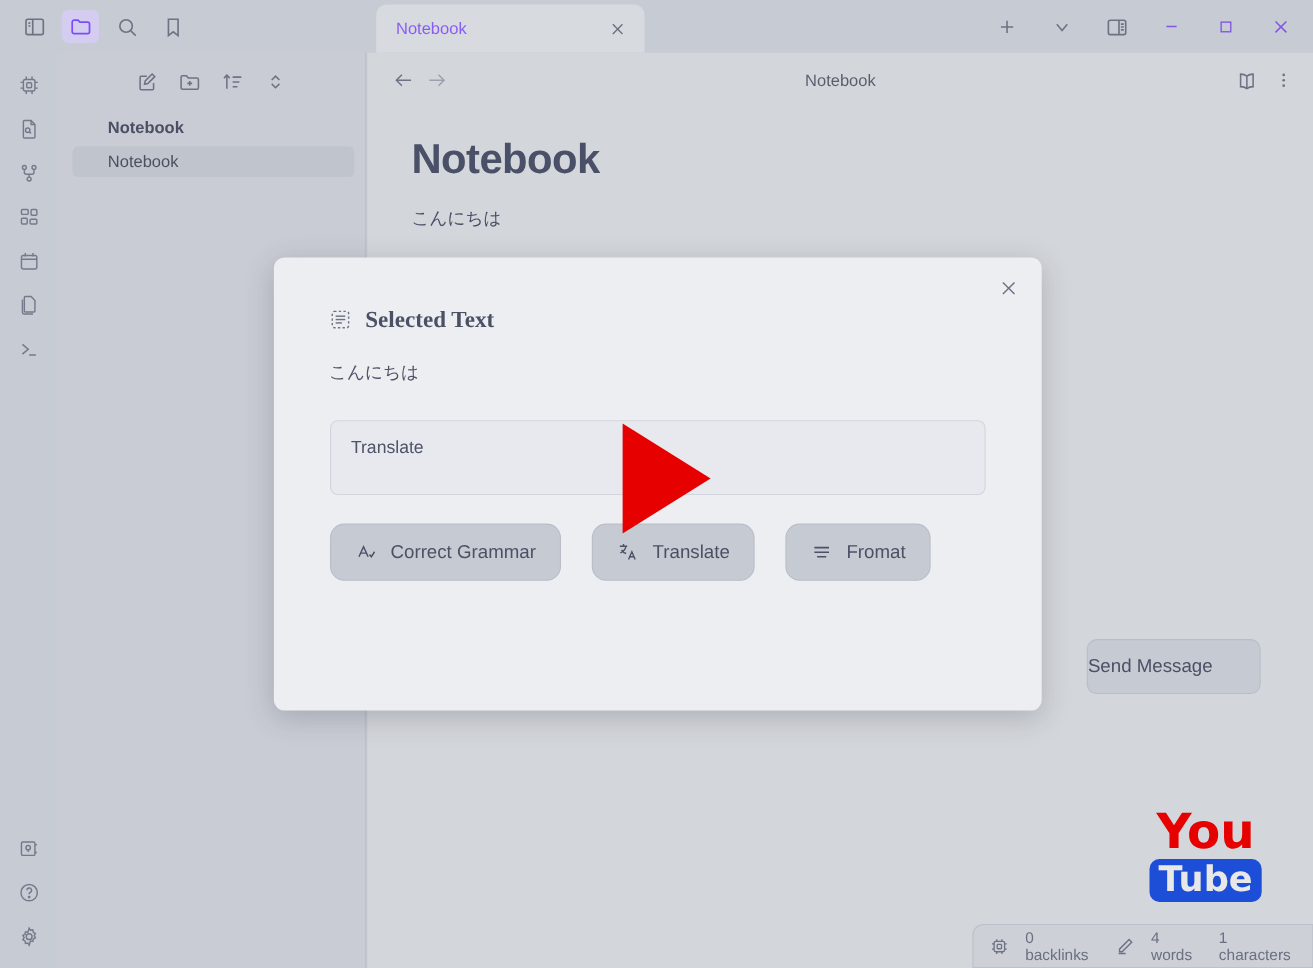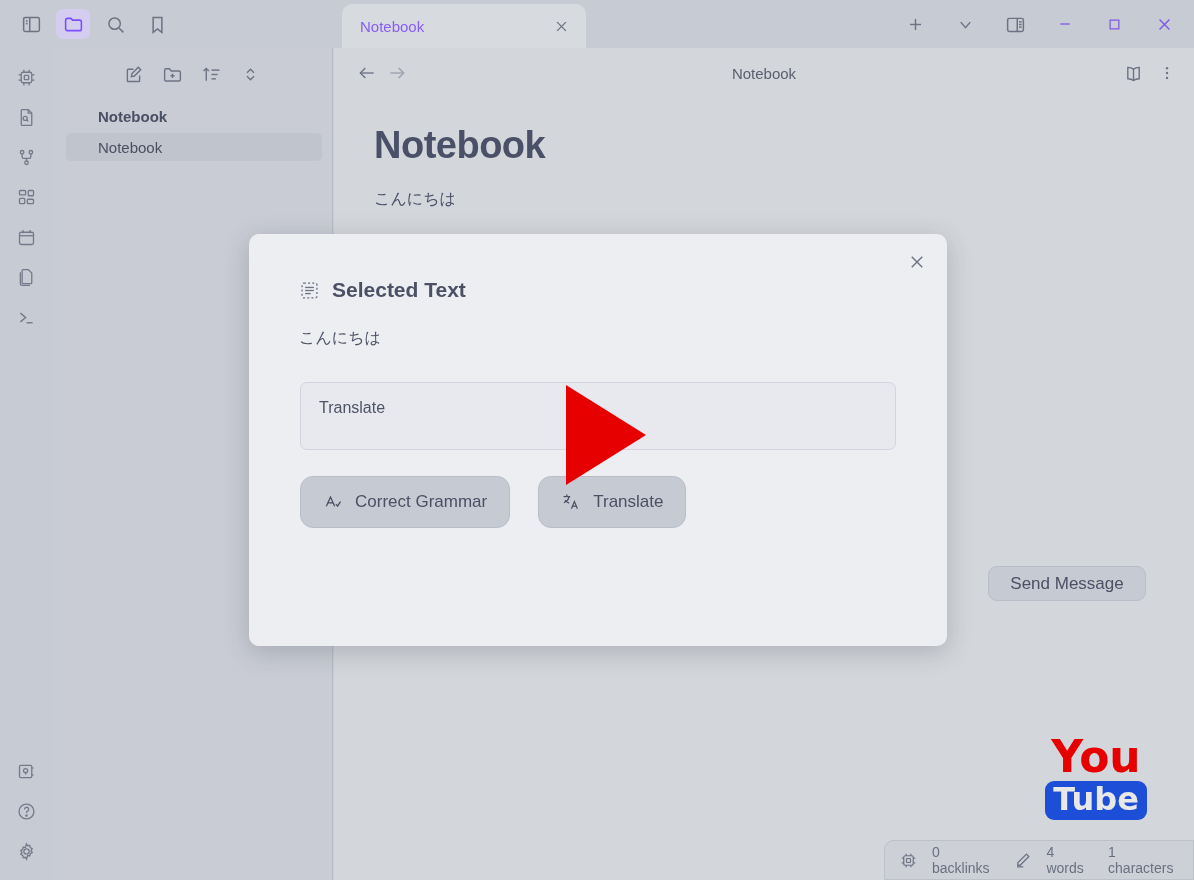--- a/index.html
+++ b/index.html
@@ -182,20 +182,21 @@
   }
   .modal-close {
     position: absolute; right: 16px; top: 14px;
     width: 28px; height: 28px;
     display: flex; align-items: center; justify-content: center;
     color: #6d7284;
   }
   .modal-head {
     display: flex; align-items: center; gap: 12px;
     padding: 44px 0 0 50px;
+    font-family: Liberation Serif, serif;
   }
   .modal-title { font-size: 21px; font-weight: bold; color: #4b5065; }
   .modal-snippet {
     padding: 26px 0 0 50px;
     font-size: 16px; color: #4e5366;
   }
   .prompt-box {
     position: absolute; left: 51px; top: 148px;
     width: 596px; height: 68px;
     background: #e7e9ef;
@@ -212,26 +213,26 @@
     height: 52px;
     background: #c6cad3;
     border: 1px solid #b9bdc8;
     border-radius: 13px;
     display: flex; align-items: center; gap: 12px;
     padding: 0 22px;
     font-size: 17px; color: #4b5065;
   }
   .abtn .gi { color: #4b5065; display: flex; align-items: center; }
   .send-btn {
-    position: absolute; left: 739px; top: 332px;
-    width: 158px; height: 35px;
+    position: absolute; left: 739px; top: 347px;
+    width: 158px; height: 50px;
     background: #c6cad3;
     border: 1px solid #b9bdc8;
     border-radius: 9px;
-    display: flex; align-items: center; justify-content: center;
+    display: flex; align-items: center; justify-content: flex-start;
     font-size: 17px; color: #4b5065;
   }
 
   
   .cursor-arrow {
     position: absolute; left: 566px; top: 385px;
     width: 0; height: 0;
     border-top: 50px solid transparent;
     border-bottom: 50px solid transparent;
     border-left: 80px solid #e60000;
@@ -559,20 +560,30 @@
             <line x1="3" y1="5.5" x2="11" y2="5.5"></line>
               <line x1="7" y1="3" x2="7" y2="5.5"></line>
             <path d="M9.6 5.5c-.4 3.4-2.8 5.9-6.1 7.2"></path>
               <path d="M5 9.5c1 2 2.7 3.3 4.8 3.9"></path>
             <path d="M12.5 20l3.6-8.5L19.7 20"></path>
               <line x1="13.9" y1="17" x2="18.3" y2="17"></line>
           </svg>
         </span>
         <span>Translate</span>
       </div>
+      <div class="abtn">
+        <span class="gi">
+          <svg width="20" height="20" viewBox="0 0 24 24" fill="none" stroke="currentColor" stroke-width="1.7">
+            <line x1="4" y1="7" x2="20" y2="7"></line>
+              <line x1="4" y1="12" x2="20" y2="12"></line>
+              <line x1="7" y1="17" x2="17" y2="17"></line>
+          </svg>
+        </span>
+        <span>Fromat</span>
+      </div>
     </div>
 
     <div class="send-btn">
       <span>Send Message</span>
     </div>
   </div>
 
   <div class="cursor-arrow"></div>
 
 </div>

